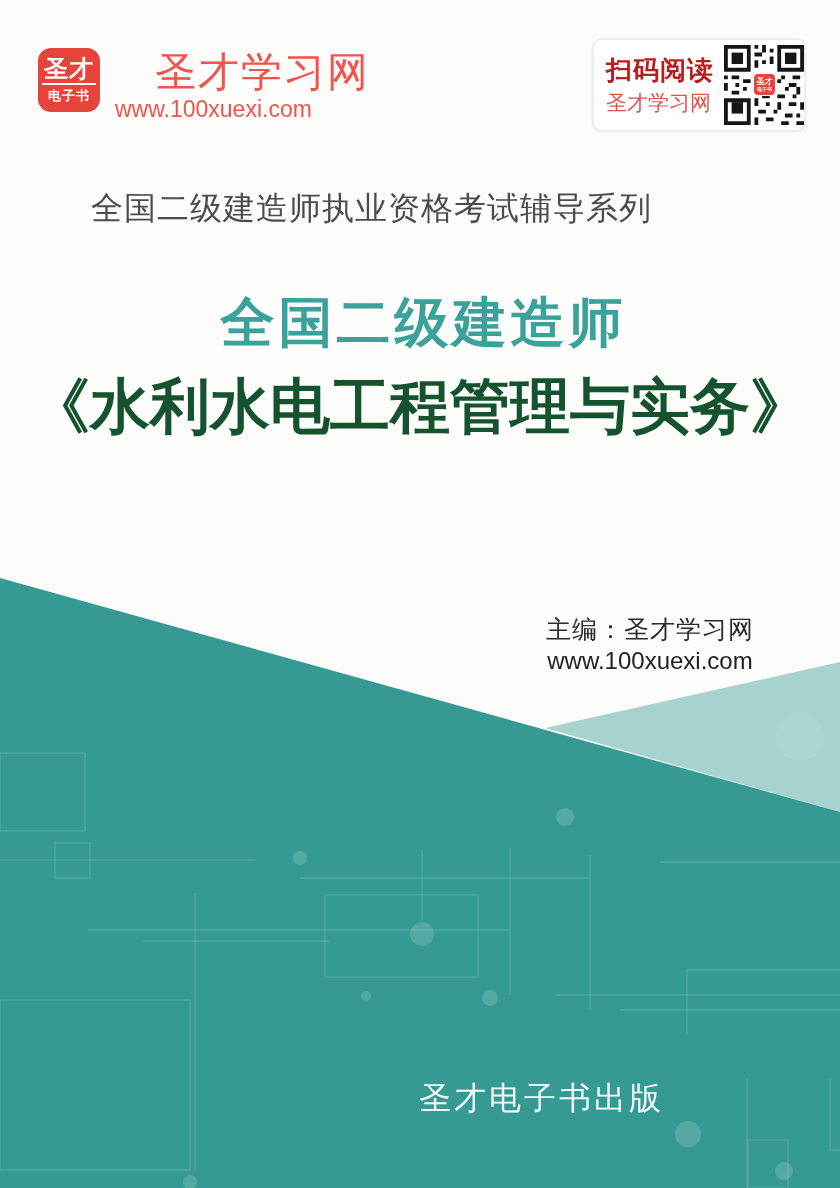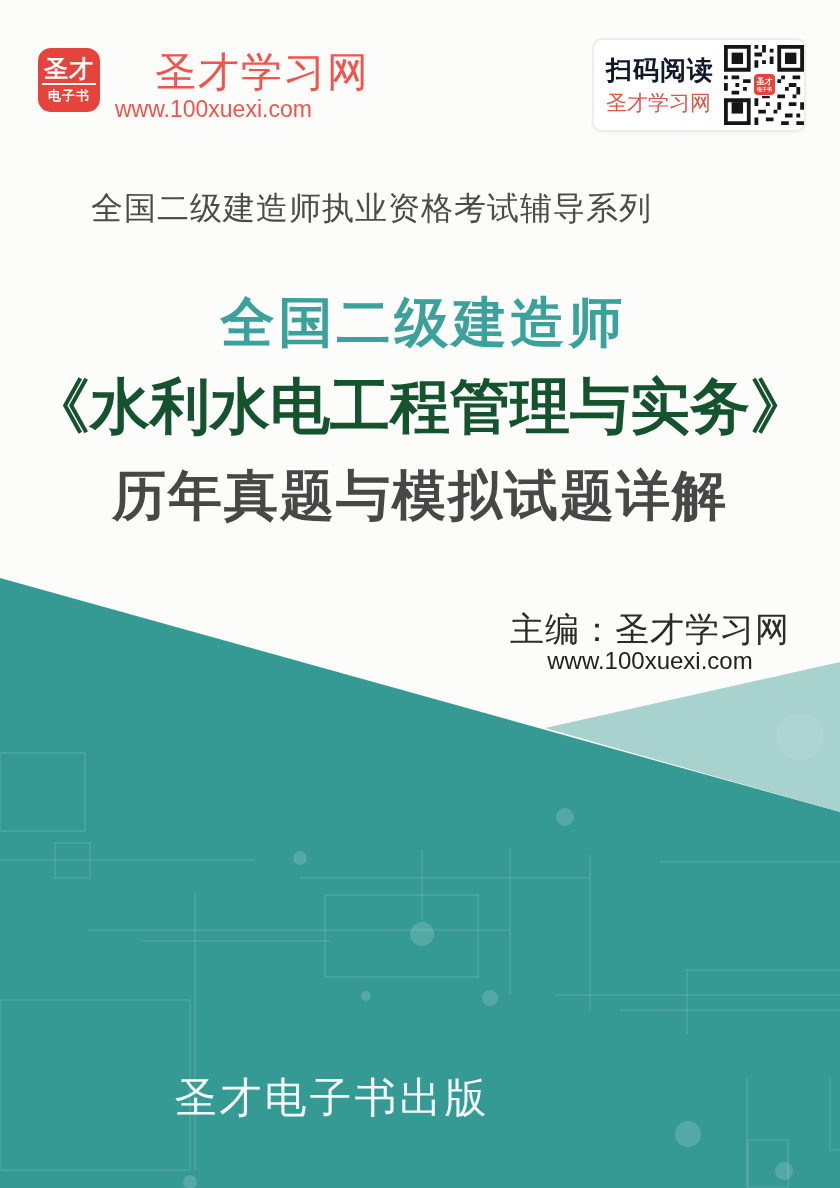--- a/index.html
+++ b/index.html
@@ -32,25 +32,25 @@
   .qr-badge .b2{font-size:5px;font-weight:bold;line-height:6px;}
 
   .series{position:absolute;left:91px;top:192px;font-size:32px;line-height:32px;color:#4c4c4c;letter-spacing:1px;}
 
   .t1,.t2,.t3{position:absolute;left:0;width:840px;margin:0;text-align:center;white-space:nowrap;}
   .t1{top:291px;font-size:54px;line-height:62px;font-weight:bold;letter-spacing:4px;padding-left:7px;}
   .t2{top:372px;font-size:60px;line-height:70px;font-weight:900;letter-spacing:0px;}
   .t3{top:464px;font-size:54px;line-height:62px;font-weight:900;letter-spacing:2px;}
 
   .editor{position:absolute;left:500px;top:612px;width:300px;text-align:center;}
-  .ed1{font-size:34px;line-height:34px;color:#2b2b2b;letter-spacing:1px;}
+  .ed1{font-size:25px;line-height:34px;color:#2b2b2b;letter-spacing:1px;}
   .ed2{font-size:24px;line-height:30px;color:#222222;}
 
-  .publisher{position:absolute;left:0;top:1078px;width:664px;text-align:center;
-    font-size:42px;line-height:40px;color:#f4faf9;letter-spacing:3px;}
+  .publisher{position:absolute;left:0;top:1078px;width:664px;text-align:right;
+    font-size:32px;line-height:40px;color:#f4faf9;letter-spacing:3px;}
 </style>
 </head>
 <body>
 
 <div class="page">
 
   <svg class="bg" viewBox="0 0 840 1188">
     <defs>
       <clipPath id="dk">
           <polygon points="0,578 840,812 840,1188 0,1188"></polygon>
@@ -97,21 +97,21 @@
 
   <div class="logo-badge" style="background: rgb(230, 67, 60);">
     <span class="logo-l1">圣才</span>
     <span class="logo-l2">电子书</span>
   </div>
   <div class="site-name" style="color: rgb(240, 84, 76); margin-left: 42px;">圣才学习网</div>
   <div class="site-url" style="color: rgb(240, 84, 76);">www.100xuexi.com</div>
 
   <div class="qr-box">
     <div class="qr-texts">
-      <div class="qr-t1" style="color: #0f172a;">扫码阅读</div>
+      <div class="qr-t1" style="color: #b91c1c;">扫码阅读</div>
       <div class="qr-t2">圣才学习网</div>
     </div>
     <div class="qr-code">
       <svg viewBox="0 0 84 84">
         <g fill="#161616">
 
           <path d="M0 0h28v28H0z M4 4v20h20V4z" fill-rule="evenodd"></path>
             <rect x="8" y="8" width="12" height="12"></rect>
 
           <path d="M56 0h28v28H56z M60 4v20h20V4z" fill-rule="evenodd"></path>
@@ -132,21 +132,20 @@
       <div class="qr-badge" style="background: rgb(230, 67, 60);">
         <span class="b1">圣才</span>
         <span class="b2">电子书</span>
       </div>
     </div>
   </div>
 
   <div class="series">全国二级建造师执业资格考试辅导系列</div>
   <h1 class="t1" style="color: rgb(58, 161, 155);">全国二级建造师</h1>
   <h1 class="t2" style="color: #14532d;">《水利水电工程管理与实务》</h1>
-  <h1 class="t3" style="color: rgb(71, 71, 71);">历年真题与模拟试题详解</h1>
 
   <div class="editor">
     <div class="ed1">主编：圣才学习网</div>
     <div class="ed2">www.100xuexi.com</div>
   </div>
 
   <div class="publisher">圣才电子书出版</div>
 
 </div>
 

